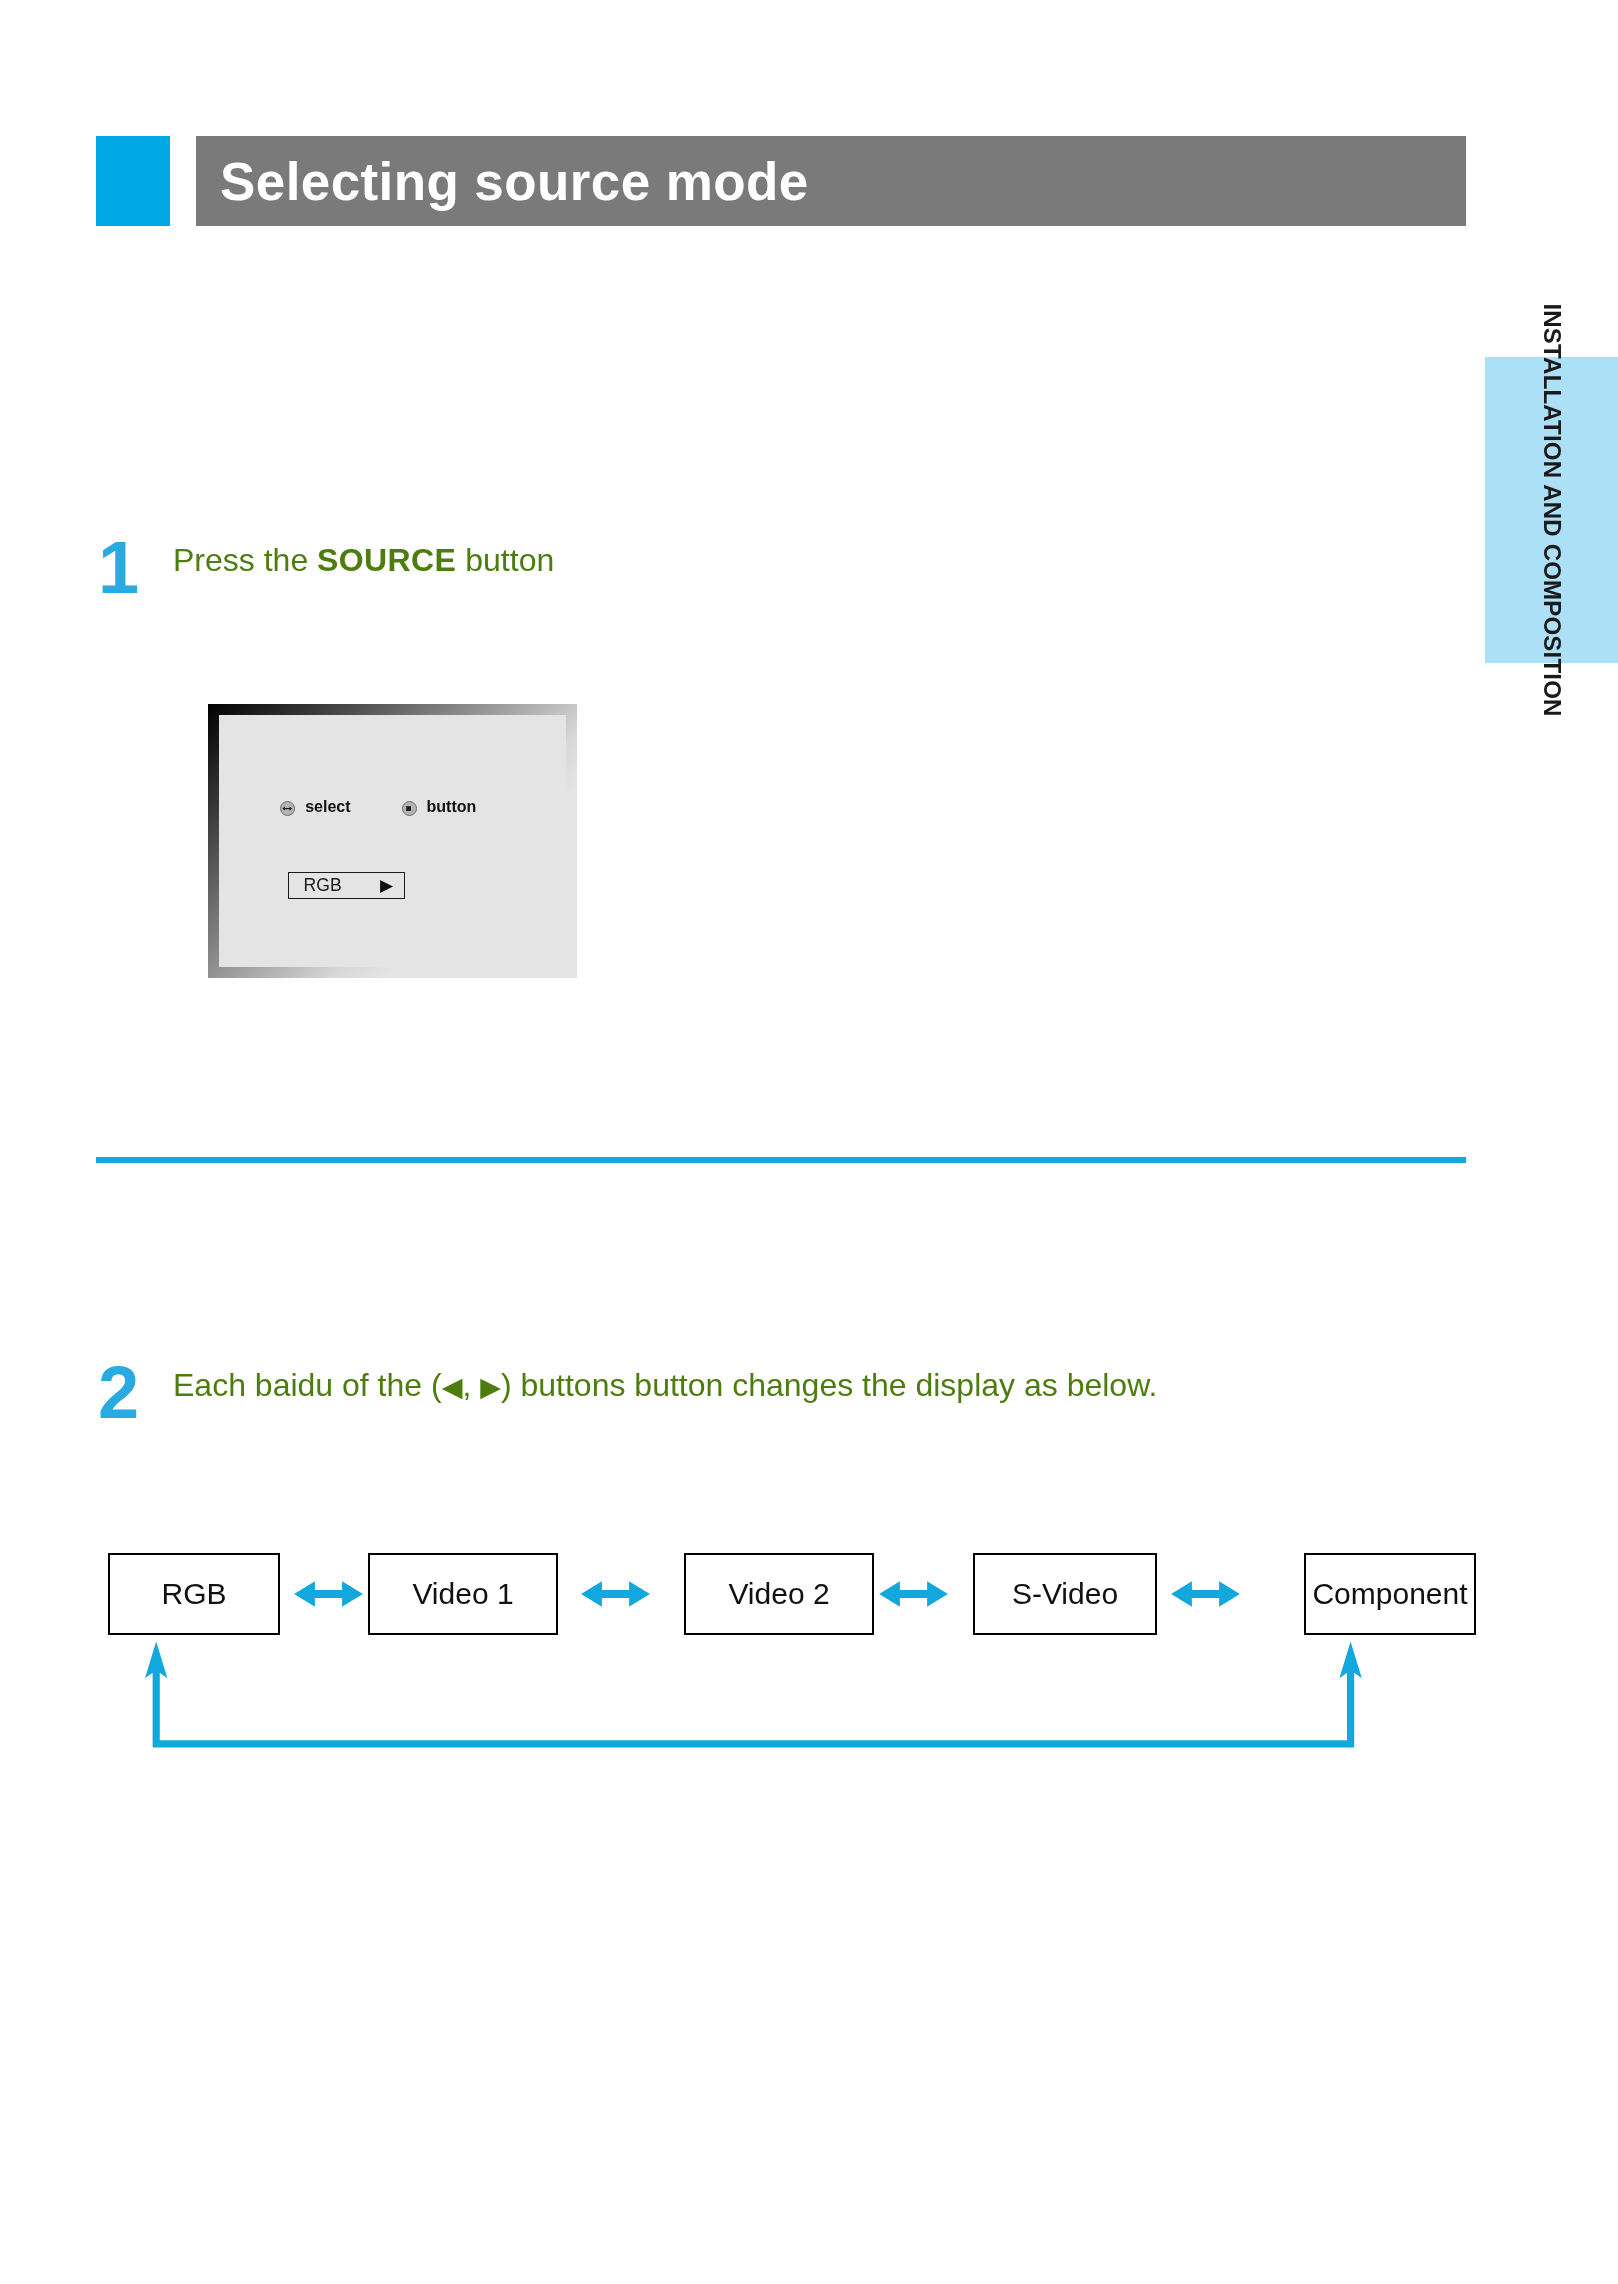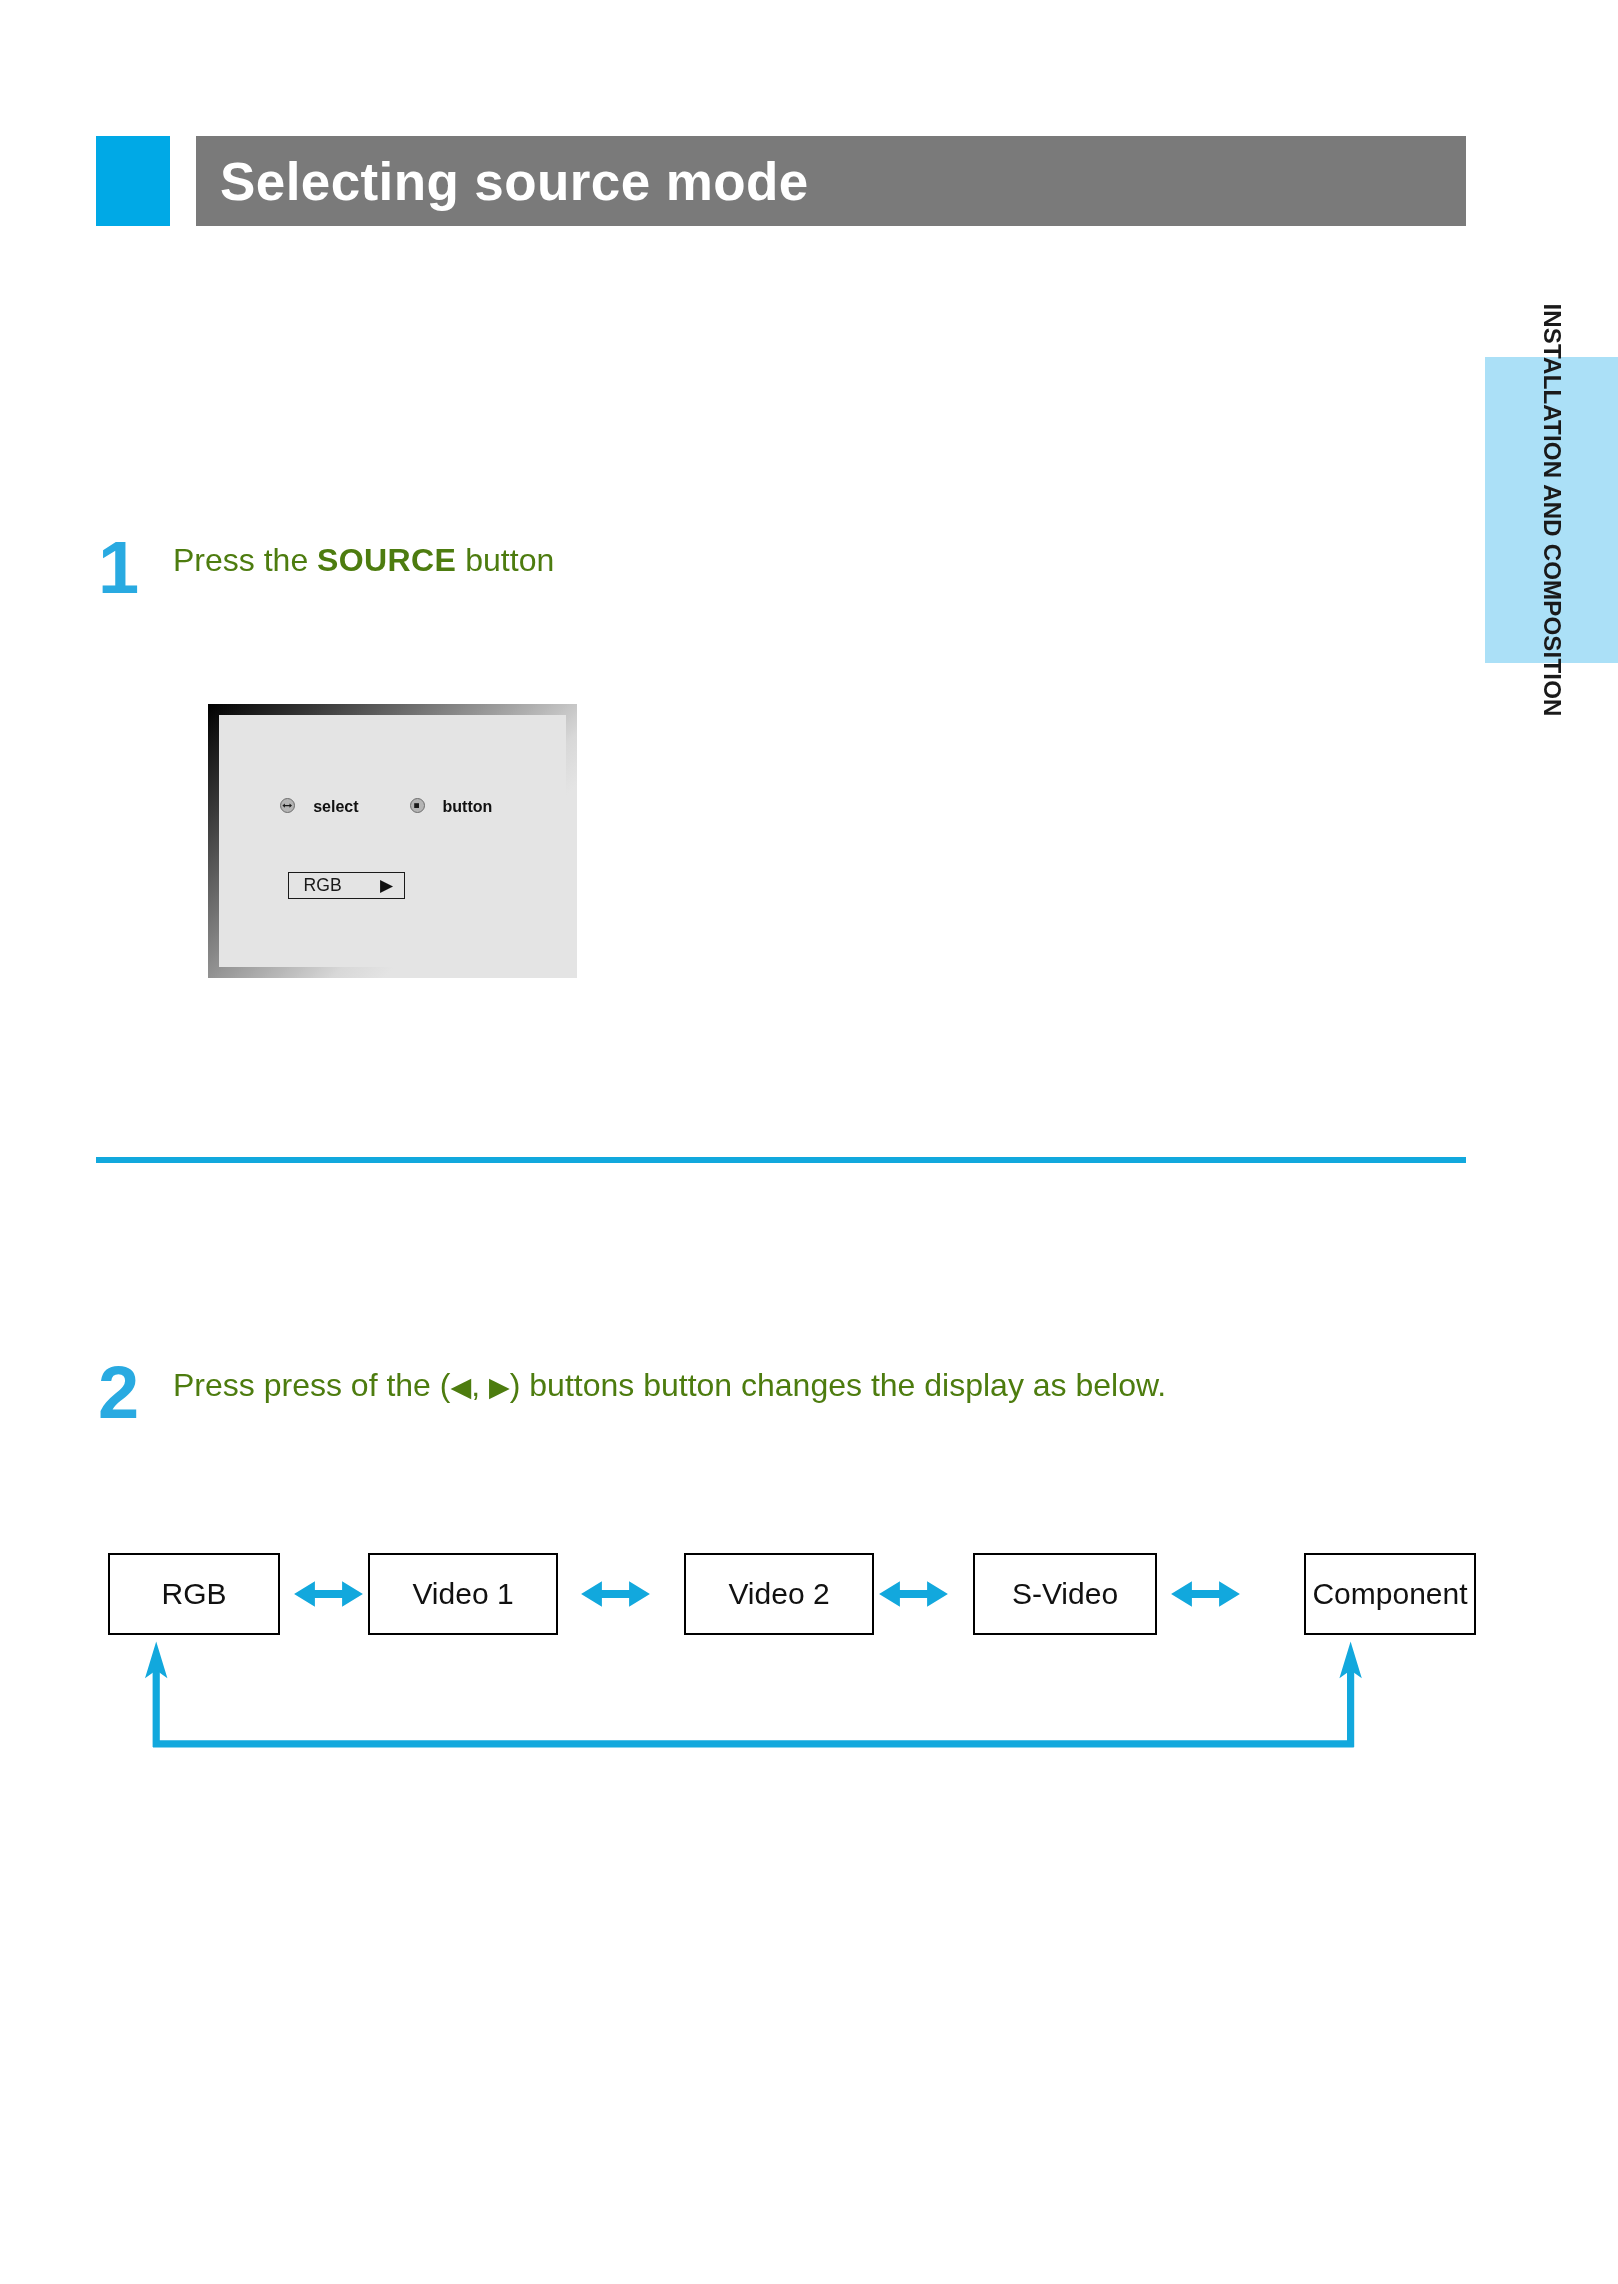--- a/index.html
+++ b/index.html
@@ -140,22 +140,22 @@
   #osd-hints {
     position: absolute;
     left: 61px;
     top: 83px;
     display: flex;
     align-items: center;
     gap: 51px;
   }
   .osd-hint {
     display: flex;
-    align-items: flex-start;
-    gap: 18px;
+    align-items: flex-end;
+    gap: 10px;
     font-size: 16px;
     font-weight: bold;
     color: #111111;
     white-space: nowrap;
   }
   .hint-icon {
     width: 15px;
     height: 15px;
     border-radius: 50%;
     background: #b4b4b4;
@@ -336,21 +336,21 @@
         <span id="osd-value-label">RGB</span>
         <span id="osd-value-arrow">▶</span>
       </div>
     </div>
   </div>
 
   <div id="divider"></div>
 
   <div class="step-number" id="step2-number">2</div>
   <div class="step-text" id="step2-text">
-    <span>Press press of the (</span><span class="tri-left">◀</span><span>, </span><span class="tri-right">▶</span><span>) buttons button changes the display as below.</span>
+    <span>Each baidu of the (</span><span class="tri-left">◀</span><span>, </span><span class="tri-right">▶</span><span>) buttons button changes the display as below.</span>
   </div>
 
   <div id="flow">
     <div class="flow-box" style="left:0px; width:172px;">
       <span class="flow-box-label">RGB</span>
     </div>
     <div class="flow-arrow" style="left:186px;">
       <svg width="69" height="32" viewBox="0 0 86 40" aria-hidden="true">
         <path d="M0 20 L26 4 L26 15 L60 15 L60 4 L86 20 L60 36 L60 25 L26 25 L26 36 Z" fill="#12a8dd"></path>
       </svg>

